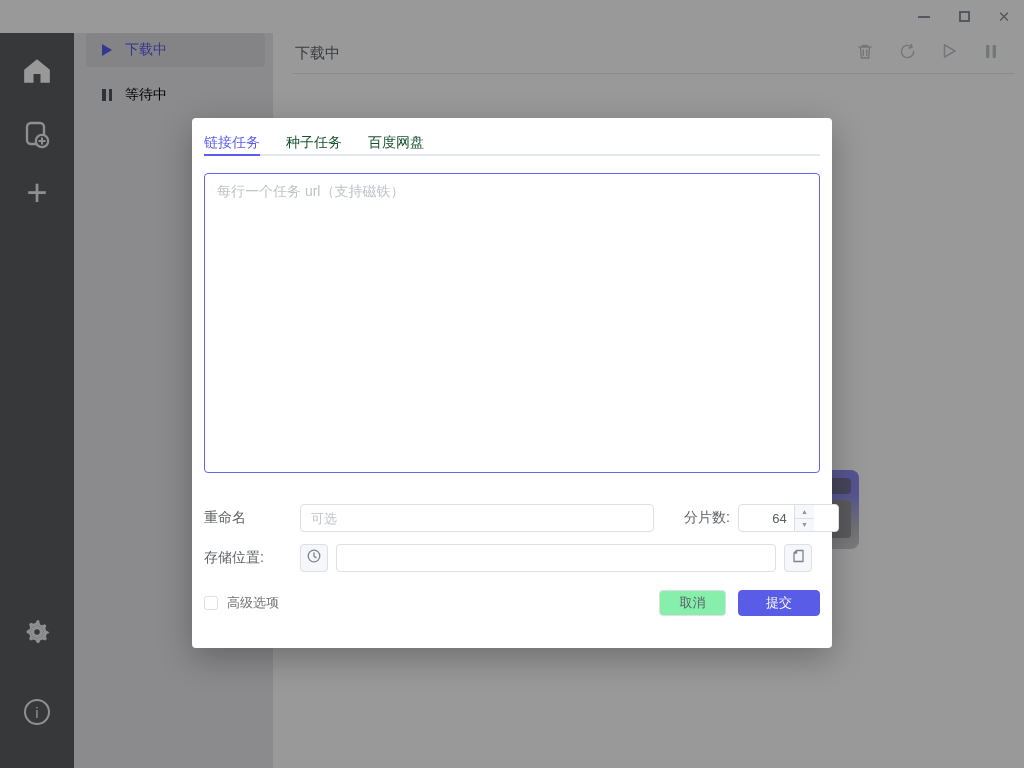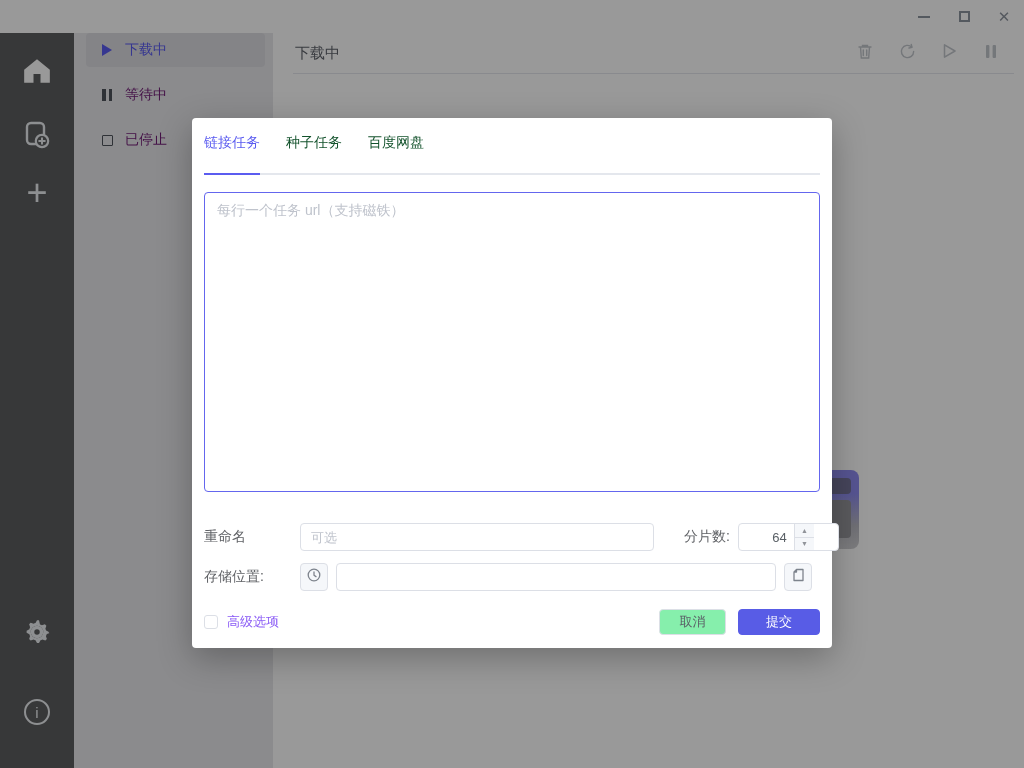--- a/index.html
+++ b/index.html
@@ -23,21 +23,21 @@
   .rail-spacer { flex:1; }
   .plus-glyph { font-size:36px; font-weight:300; color:#eceff2; line-height:1; margin-top:-4px; }
   .info-circle { width:26px; height:26px; border:2px solid #eceff2; border-radius:50%;
     display:flex; align-items:center; justify-content:center; color:#eceff2; font-size:15px; font-style:normal; }
 
   
   .subnav { position:absolute; left:74px; top:33px; width:199px; height:735px; background:#e8e8eb; }
   .subnav-title { margin:30px 0 14px 16px; font-size:15px; color:#61656e; }
   .nav-item { margin:0 8px 11px 12px; height:34px; border-radius:4px;
     display:flex; align-items:center; padding-left:14px; cursor:pointer;
-    font-size:14px; color:#701a75; }
+    font-size:14px; color:#000000; }
   .nav-item.active { background:#dcdce2; color:#5b5cf0; }
   .nav-ic { width:14px; height:14px; margin-right:11px; display:flex; align-items:center; justify-content:center; }
   .tri { width:0; height:0; border-left:10px solid #5b5cf0; border-top:6px solid transparent; border-bottom:6px solid transparent; }
   .pause-bars { display:flex; gap:3px; }
   .pause-bars i { width:3.5px; height:12px; background:#4f545c; display:block; }
   .stop-sq { width:11px; height:11px; border:1.5px solid #4f545c; border-radius:1px; }
 
   
   .main { position:absolute; left:273px; top:33px; width:751px; height:735px; background:#ffffff; }
   .main-header { height:40px; display:flex; align-items:center; padding:0 24px 0 22px; }
@@ -54,21 +54,21 @@
 
   
   .overlay { position:absolute; inset:0; background:rgba(0,0,0,0.40); z-index:10; }
 
   
   .dialog { position:absolute; left:192px; top:118px; width:640px; height:530px; z-index:20;
     background:#ffffff; border-radius:4px; box-shadow:0 10px 34px rgba(0,0,0,0.28);
     padding:16px 12px 20px 12px; }
   .tabs { display:flex; border-bottom:2px solid #e4e7ed; }
   .tab { margin-right:26px; font-size:14px; color:#14532d; cursor:pointer; }
-  .tab .lbl { display:inline-block; padding-bottom:21px; border-bottom:2px solid transparent; margin-bottom:-2px; }
+  .tab .lbl { display:inline-block; padding-bottom:2px; border-bottom:2px solid transparent; margin-bottom:-2px; }
   .tab.active { color:#5b5cf0; }
   .tab.active .lbl { border-bottom-color:#5b5cf0; }
 
   .url-area { margin-top:17px; width:616px; height:300px; resize:none; outline:none;
     border:1px solid #6466ee; border-radius:4px; padding:9px 12px; font-size:14px; color:#303133;
     font-family:"Liberation Sans", sans-serif; }
   .url-area::placeholder { color:#bfc3cc; }
 
   .frow { display:flex; align-items:center; }
   .row-rename { margin-top:27px; }
@@ -88,21 +88,21 @@
   .spin-btn.down { border-top:1px solid #dcdfe6; }
   .sq-btn { width:28px; height:28px; border:1px solid #dcdfe6; border-radius:4px; background:#f5f7fa;
     display:flex; align-items:center; justify-content:center; cursor:pointer; }
   .hist-btn { margin-right:8px; }
   .folder-btn { margin-left:8px; margin-right:8px; }
   .loc-input { flex:1; }
 
   .footer { margin-top:18px; display:flex; align-items:center; }
   .chk-group { display:flex; align-items:center; cursor:pointer; }
   .chk-box { width:14px; height:14px; border:1px solid #dcdfe6; border-radius:3px; background:#ffffff; }
-  .chk-label { margin-left:9px; font-size:13px; color:#8b5cf6; }
+  .chk-label { margin-left:9px; font-size:13px; color:#737373; }
   .btns { margin-left:auto; display:flex; align-items:center; }
   .btn { height:26px; border-radius:4px; font-size:13px; display:flex; align-items:center;
     justify-content:center; cursor:pointer; font-family:"Liberation Sans", sans-serif; }
   .btn-cancel { width:67px; background:#86efac; border:1px solid #dcdfe6; color:#5a5e66; }
   .btn-submit { width:82px; background:#585ce6; border:1px solid #585ce6; color:#ffffff; margin-left:12px; }
 </style>
 </head>
 <body>
 
 <div class="app">
@@ -162,26 +162,20 @@
       <span>下载中</span>
     </div>
     <div class="nav-item">
       <span class="nav-ic">
           <span class="pause-bars">
             <i></i>
             <i></i>
           </span>
         </span>
       <span>等待中</span>
-    </div>
-    <div class="nav-item">
-      <span class="nav-ic">
-          <span class="stop-sq"></span>
-        </span>
-      <span>已停止</span>
     </div>
   </div>
 
   <div class="main">
     <div class="main-header">
       <span class="main-title">下载中</span>
       <div class="toolbar">
         <span class="tool-ic">
           <span>
             <svg width="16" height="17" viewBox="0 0 16 17">

